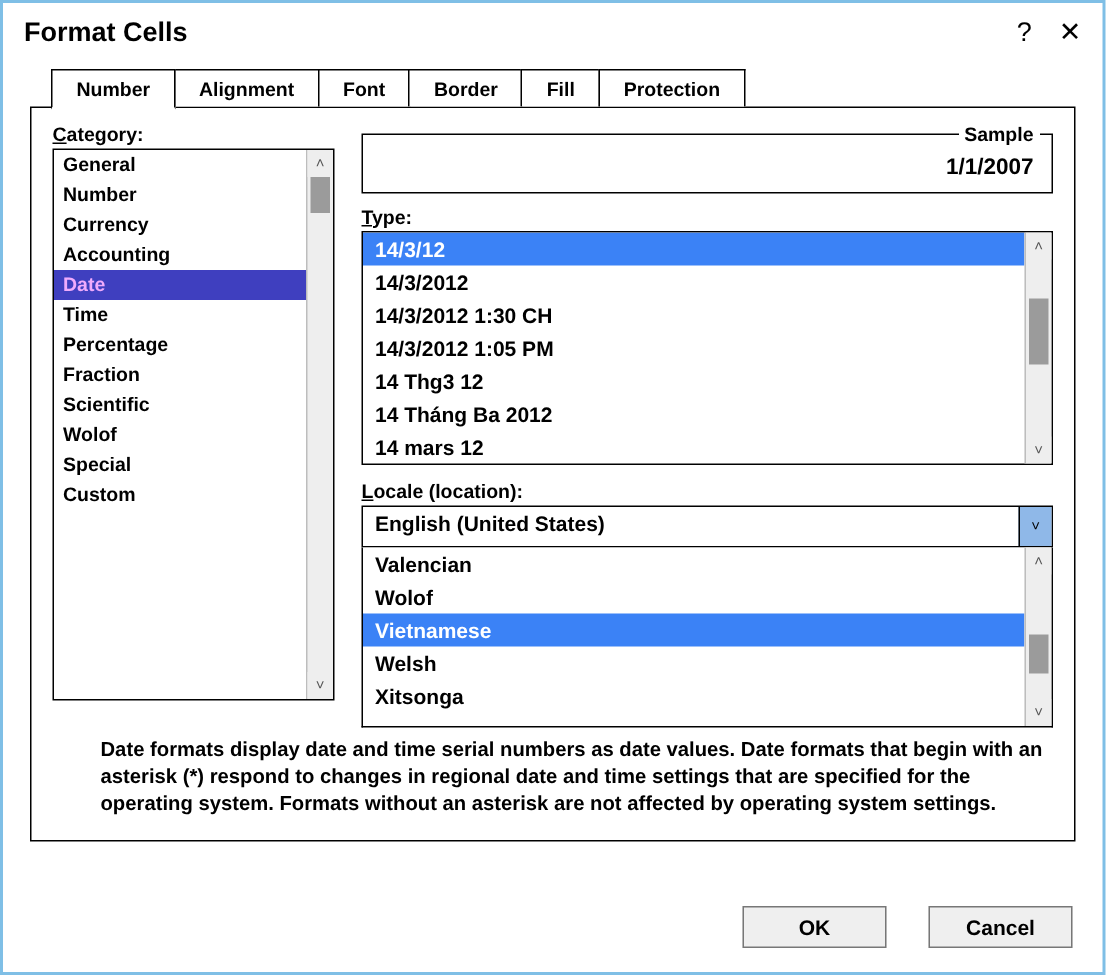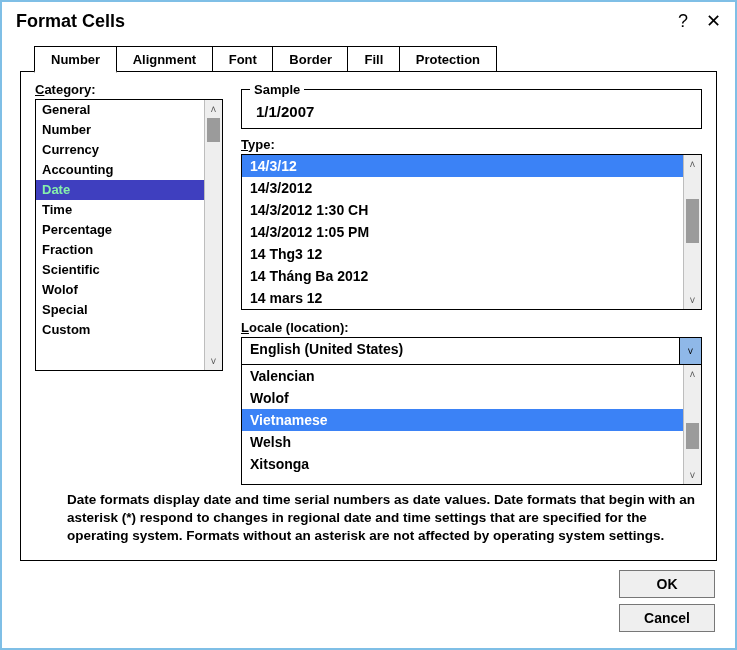--- a/index.html
+++ b/index.html
@@ -70,38 +70,38 @@
   }
   .label {
     font-weight: 700;
     margin-bottom: 2px;
   }
   .underline { text-decoration: underline; text-decoration-thickness: 1px; text-underline-offset: 1px; }
   .category-col { width: 188px; flex: 0 0 188px; }
   .right-col { flex: 1; min-width: 0; }
   .listbox {
     border: 1.5px solid #000;
-    height: 272px;
+    height: 368px;
     position: relative;
     overflow: hidden;
     background: #fff;
   }
   .listbox .items {
     position: absolute;
     left: 0; top: 0; right: 18px; bottom: 0;
     overflow: hidden;
   }
   .listitem {
     padding: 0px 6px;
     font-weight: 700;
     line-height: 20px;
   }
   .listitem.selected {
     background: #3f3fbf;
-    color: #86efac;
+    color: #f0abfc;
   }
   .vscroll {
     position: absolute;
     top: 0; right: 0; bottom: 0;
     width: 18px;
     background: #eee;
     border-left: 1px solid #bdbdbd;
   }
   .vscroll .arrow {
     position: absolute;
@@ -116,20 +116,21 @@
   .vscroll .arrow.down { bottom: 0; }
   .vscroll .thumb {
     position: absolute;
     left: 2px; right: 2px;
     background: #9b9b9b;
   }
   fieldset.sample {
     border: 1.5px solid #000;
     margin: 0 0 8px 0;
     padding: 2px 8px 2px 8px;
+    text-align: right;
   }
   fieldset.sample legend {
     font-weight: 700;
     padding: 0 4px;
   }
   .sample-val {
     font-weight: 700;
     padding: 4px 4px 6px 6px;
     font-size: 15px;
   }
@@ -188,22 +189,21 @@
     margin-top: 6px;
     line-height: 1.35;
     font-size: 13.5px;
     margin-left: 32px;
   }
   .buttons {
     position: absolute;
     right: 20px;
     bottom: 16px;
     display: flex;
-    gap: 6px;
-    flex-direction: column;
+    gap: 28px;
   }
   .btn {
     border: 1.5px solid #777;
     background: #efefef;
     padding: 5px 0;
     width: 96px;
     text-align: center;
     font-weight: 600;
     font-size: 14px;
   }

